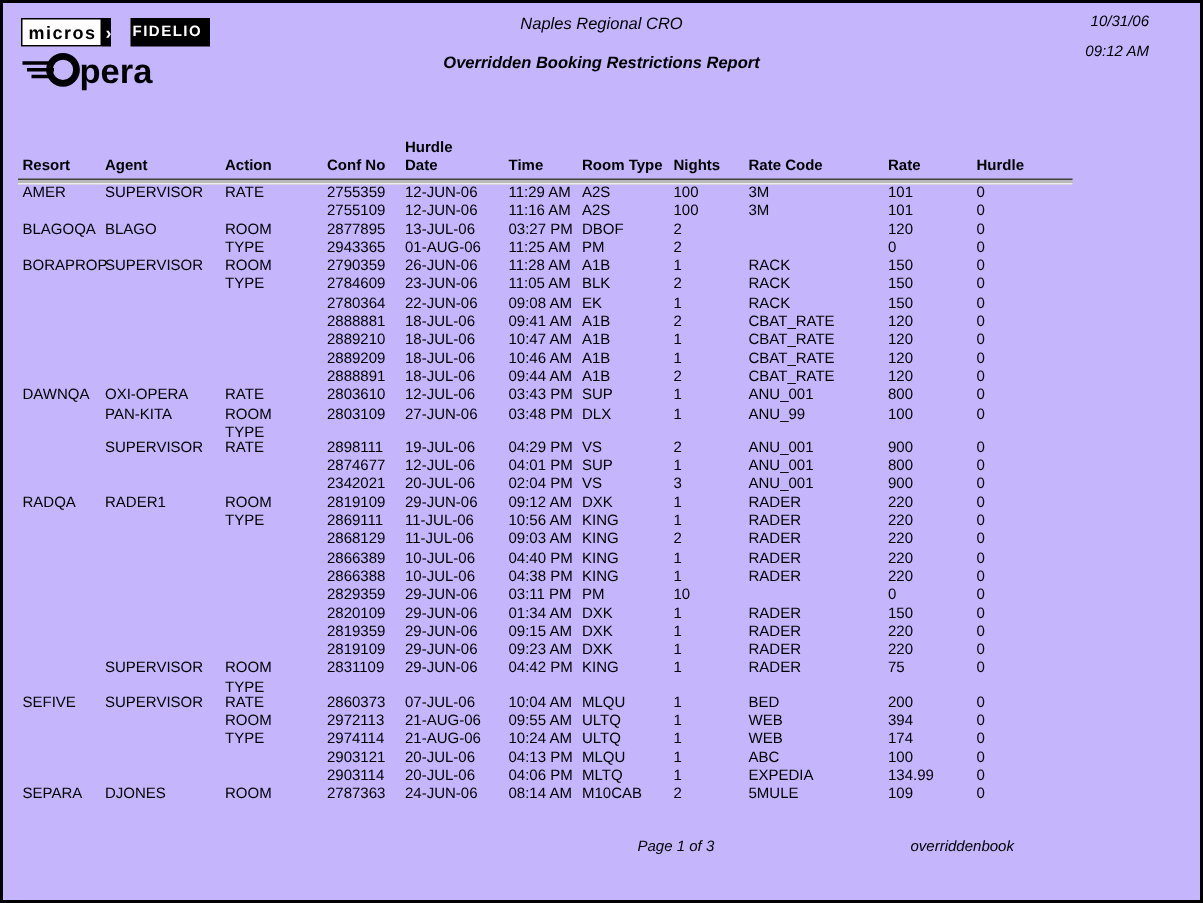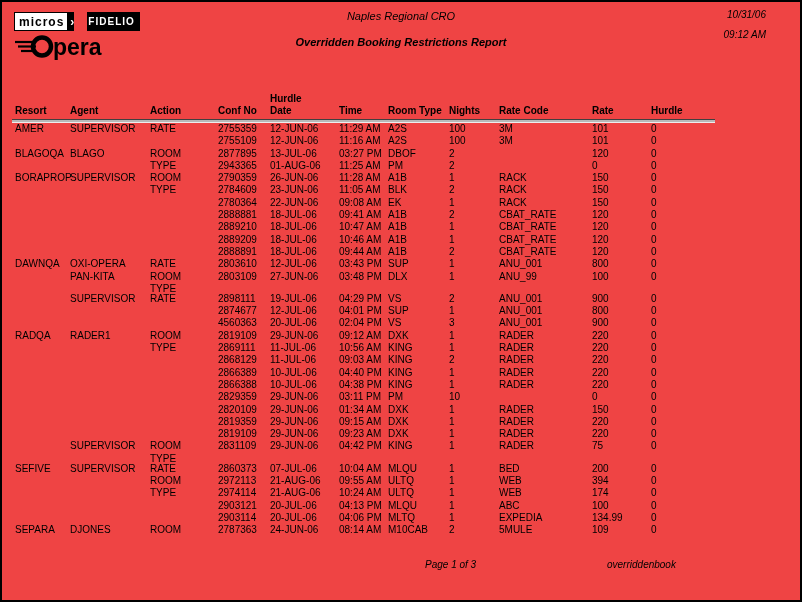--- a/index.html
+++ b/index.html
@@ -1,20 +1,20 @@
 <!DOCTYPE html>
 <html><head>
 <meta charset="utf-8">
 <style>
   * { margin:0; padding:0; box-sizing:border-box; }
   html,body { background:#fff; }
   body { font-family:"Liberation Sans", sans-serif; color:#000; }
   .page {
     position:relative; width:802px; height:602px;
-    background:#ef4444; border:2px solid #000; overflow:hidden;
+    background:#c4b5fd; border:2px solid #000; overflow:hidden;
   }
   
   .logo-mf {
     position:absolute; left:12px; top:10px;
     display:flex; align-items:stretch; height:19px;
     font-family:"Liberation Sans", sans-serif;
   }
   .logo-mf .micros {
     display:flex; align-items:center;
     border:1.5px solid #000; background:#fff; color:#000;
@@ -274,21 +274,21 @@
         <span class="cell c-conf_no">2874677</span>
         <span class="cell c-date">12-JUL-06</span>
         <span class="cell c-time">04:01 PM</span>
         <span class="cell c-room_type">SUP</span>
         <span class="cell c-nights">1</span>
         <span class="cell c-rate_code">ANU_001</span>
         <span class="cell c-rate">800</span>
         <span class="cell c-hurdle">0</span>
       </div>
       <div class="trow">
-        <span class="cell c-conf_no">4560363</span>
+        <span class="cell c-conf_no">2342021</span>
         <span class="cell c-date">20-JUL-06</span>
         <span class="cell c-time">02:04 PM</span>
         <span class="cell c-room_type">VS</span>
         <span class="cell c-nights">3</span>
         <span class="cell c-rate_code">ANU_001</span>
         <span class="cell c-rate">900</span>
         <span class="cell c-hurdle">0</span>
       </div>
       <div class="trow">
         <span class="cell c-resort">RADQA</span>

